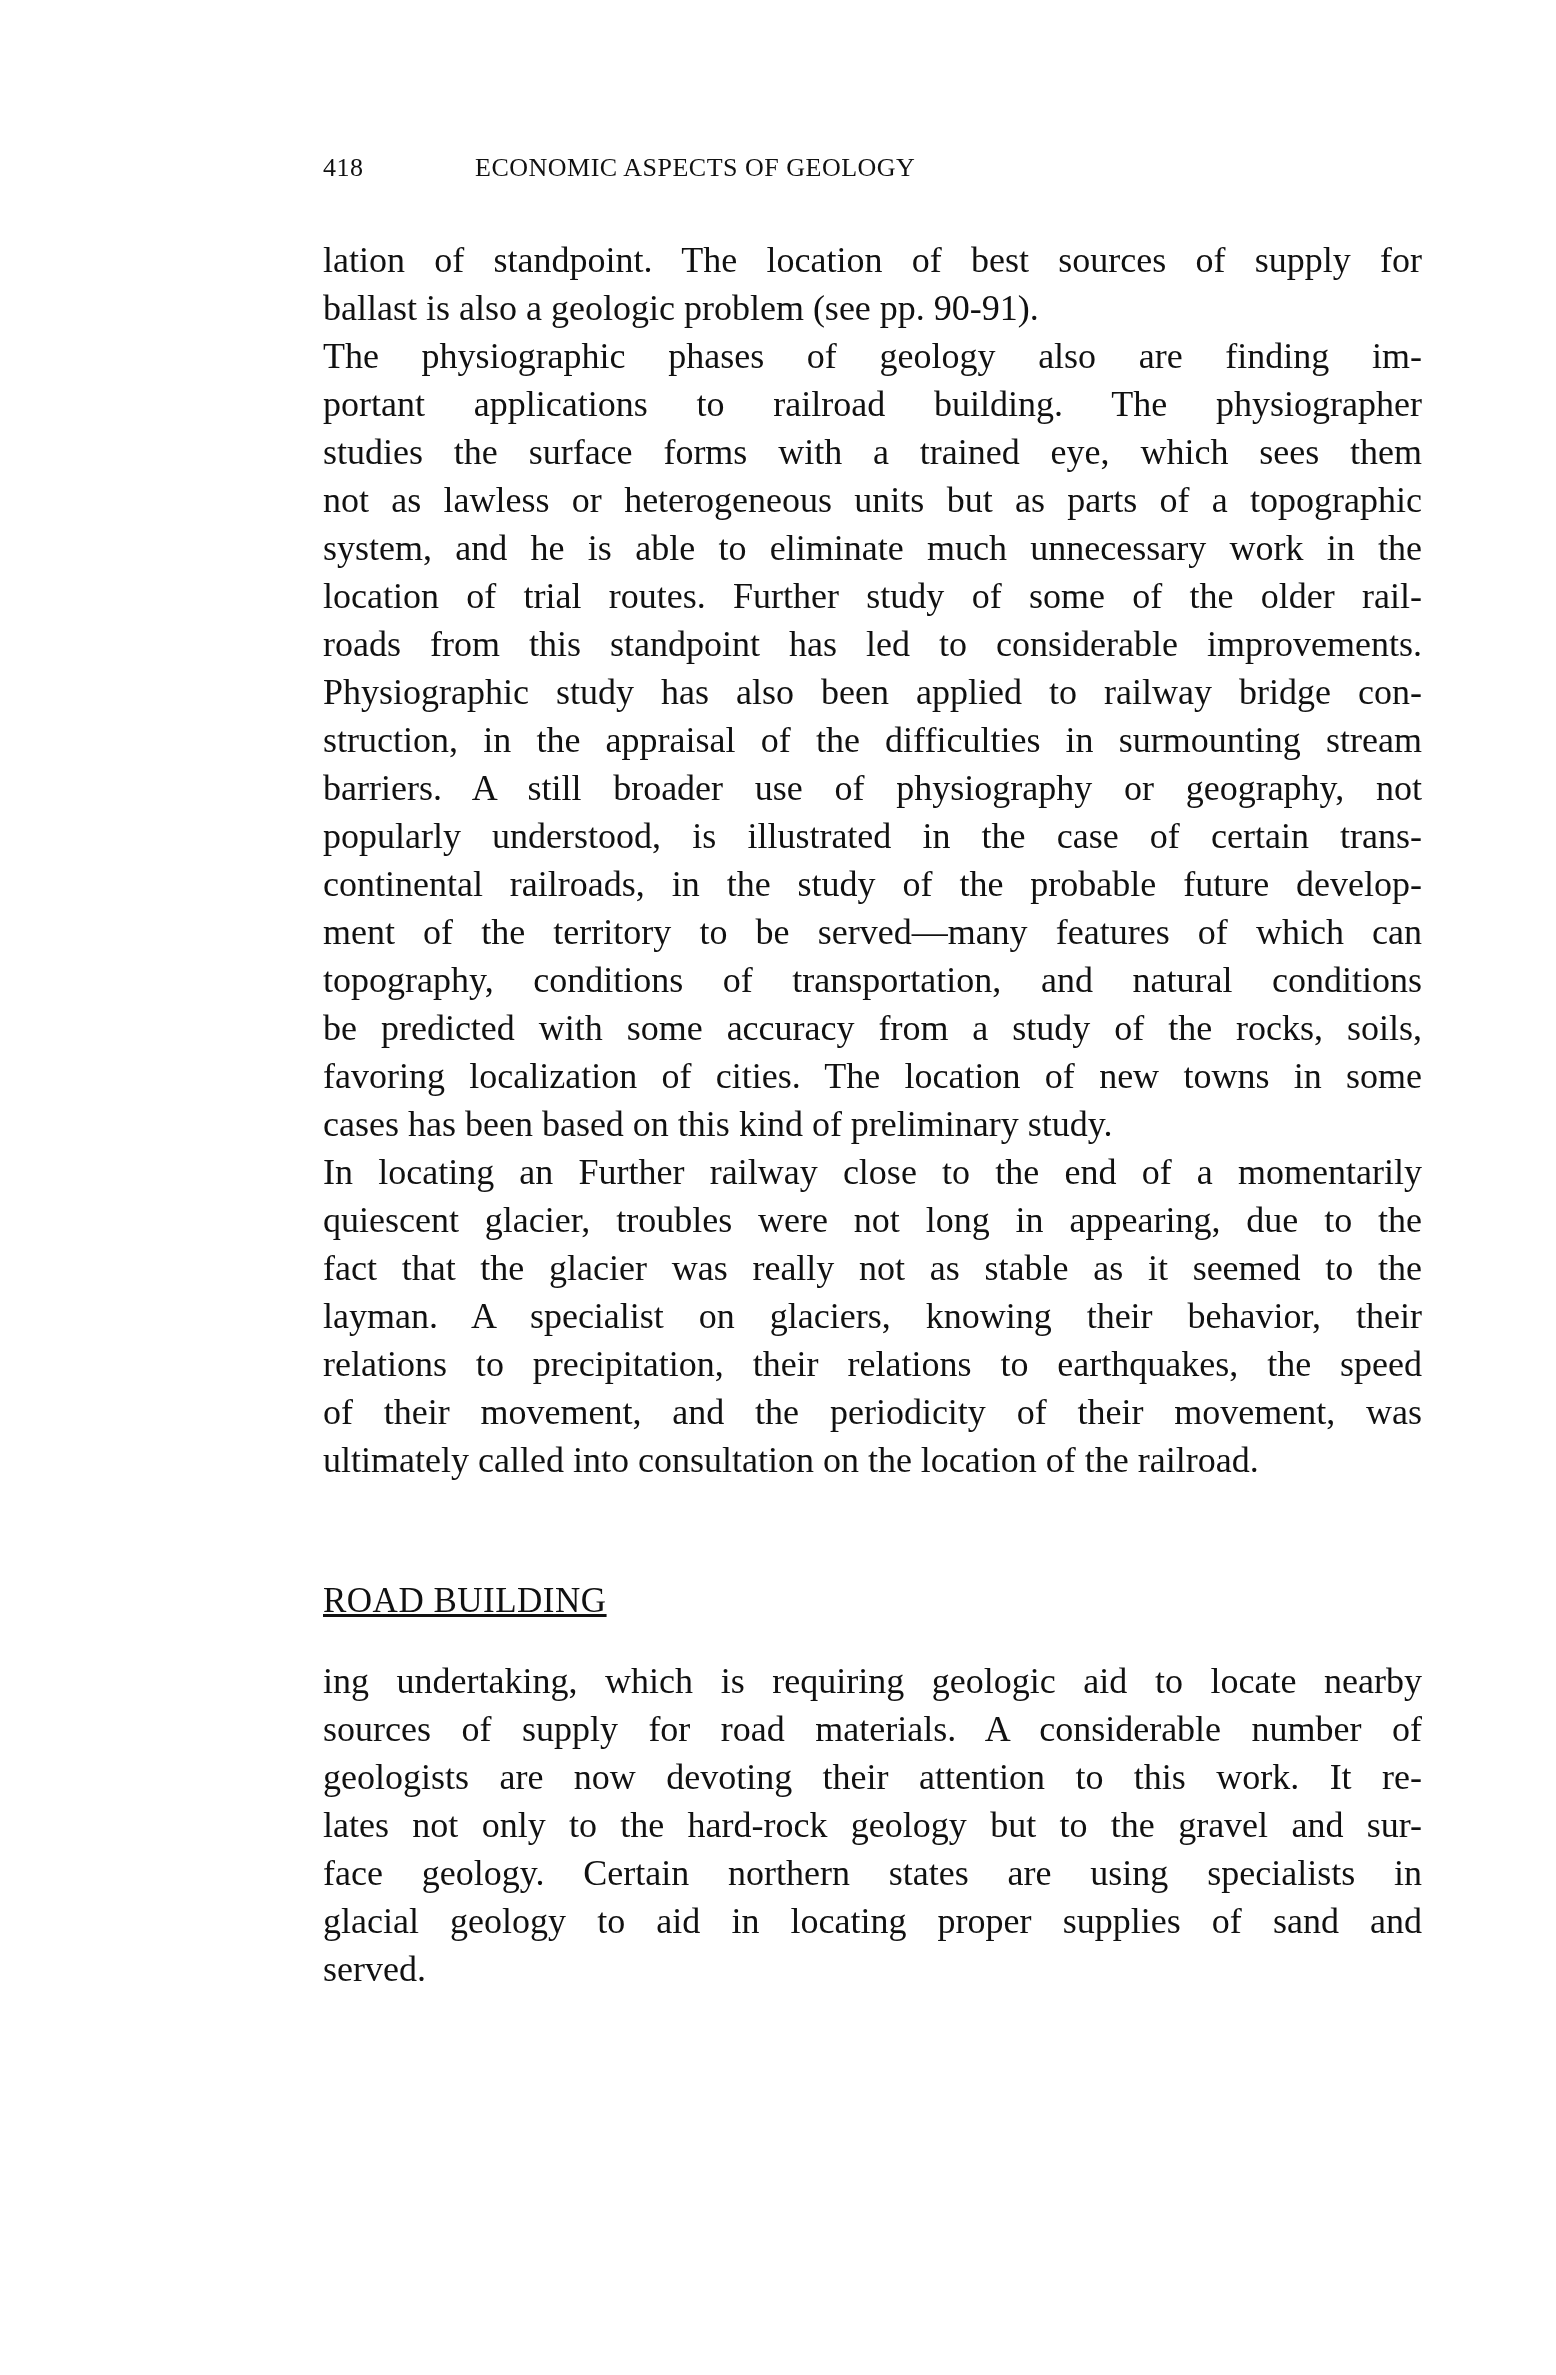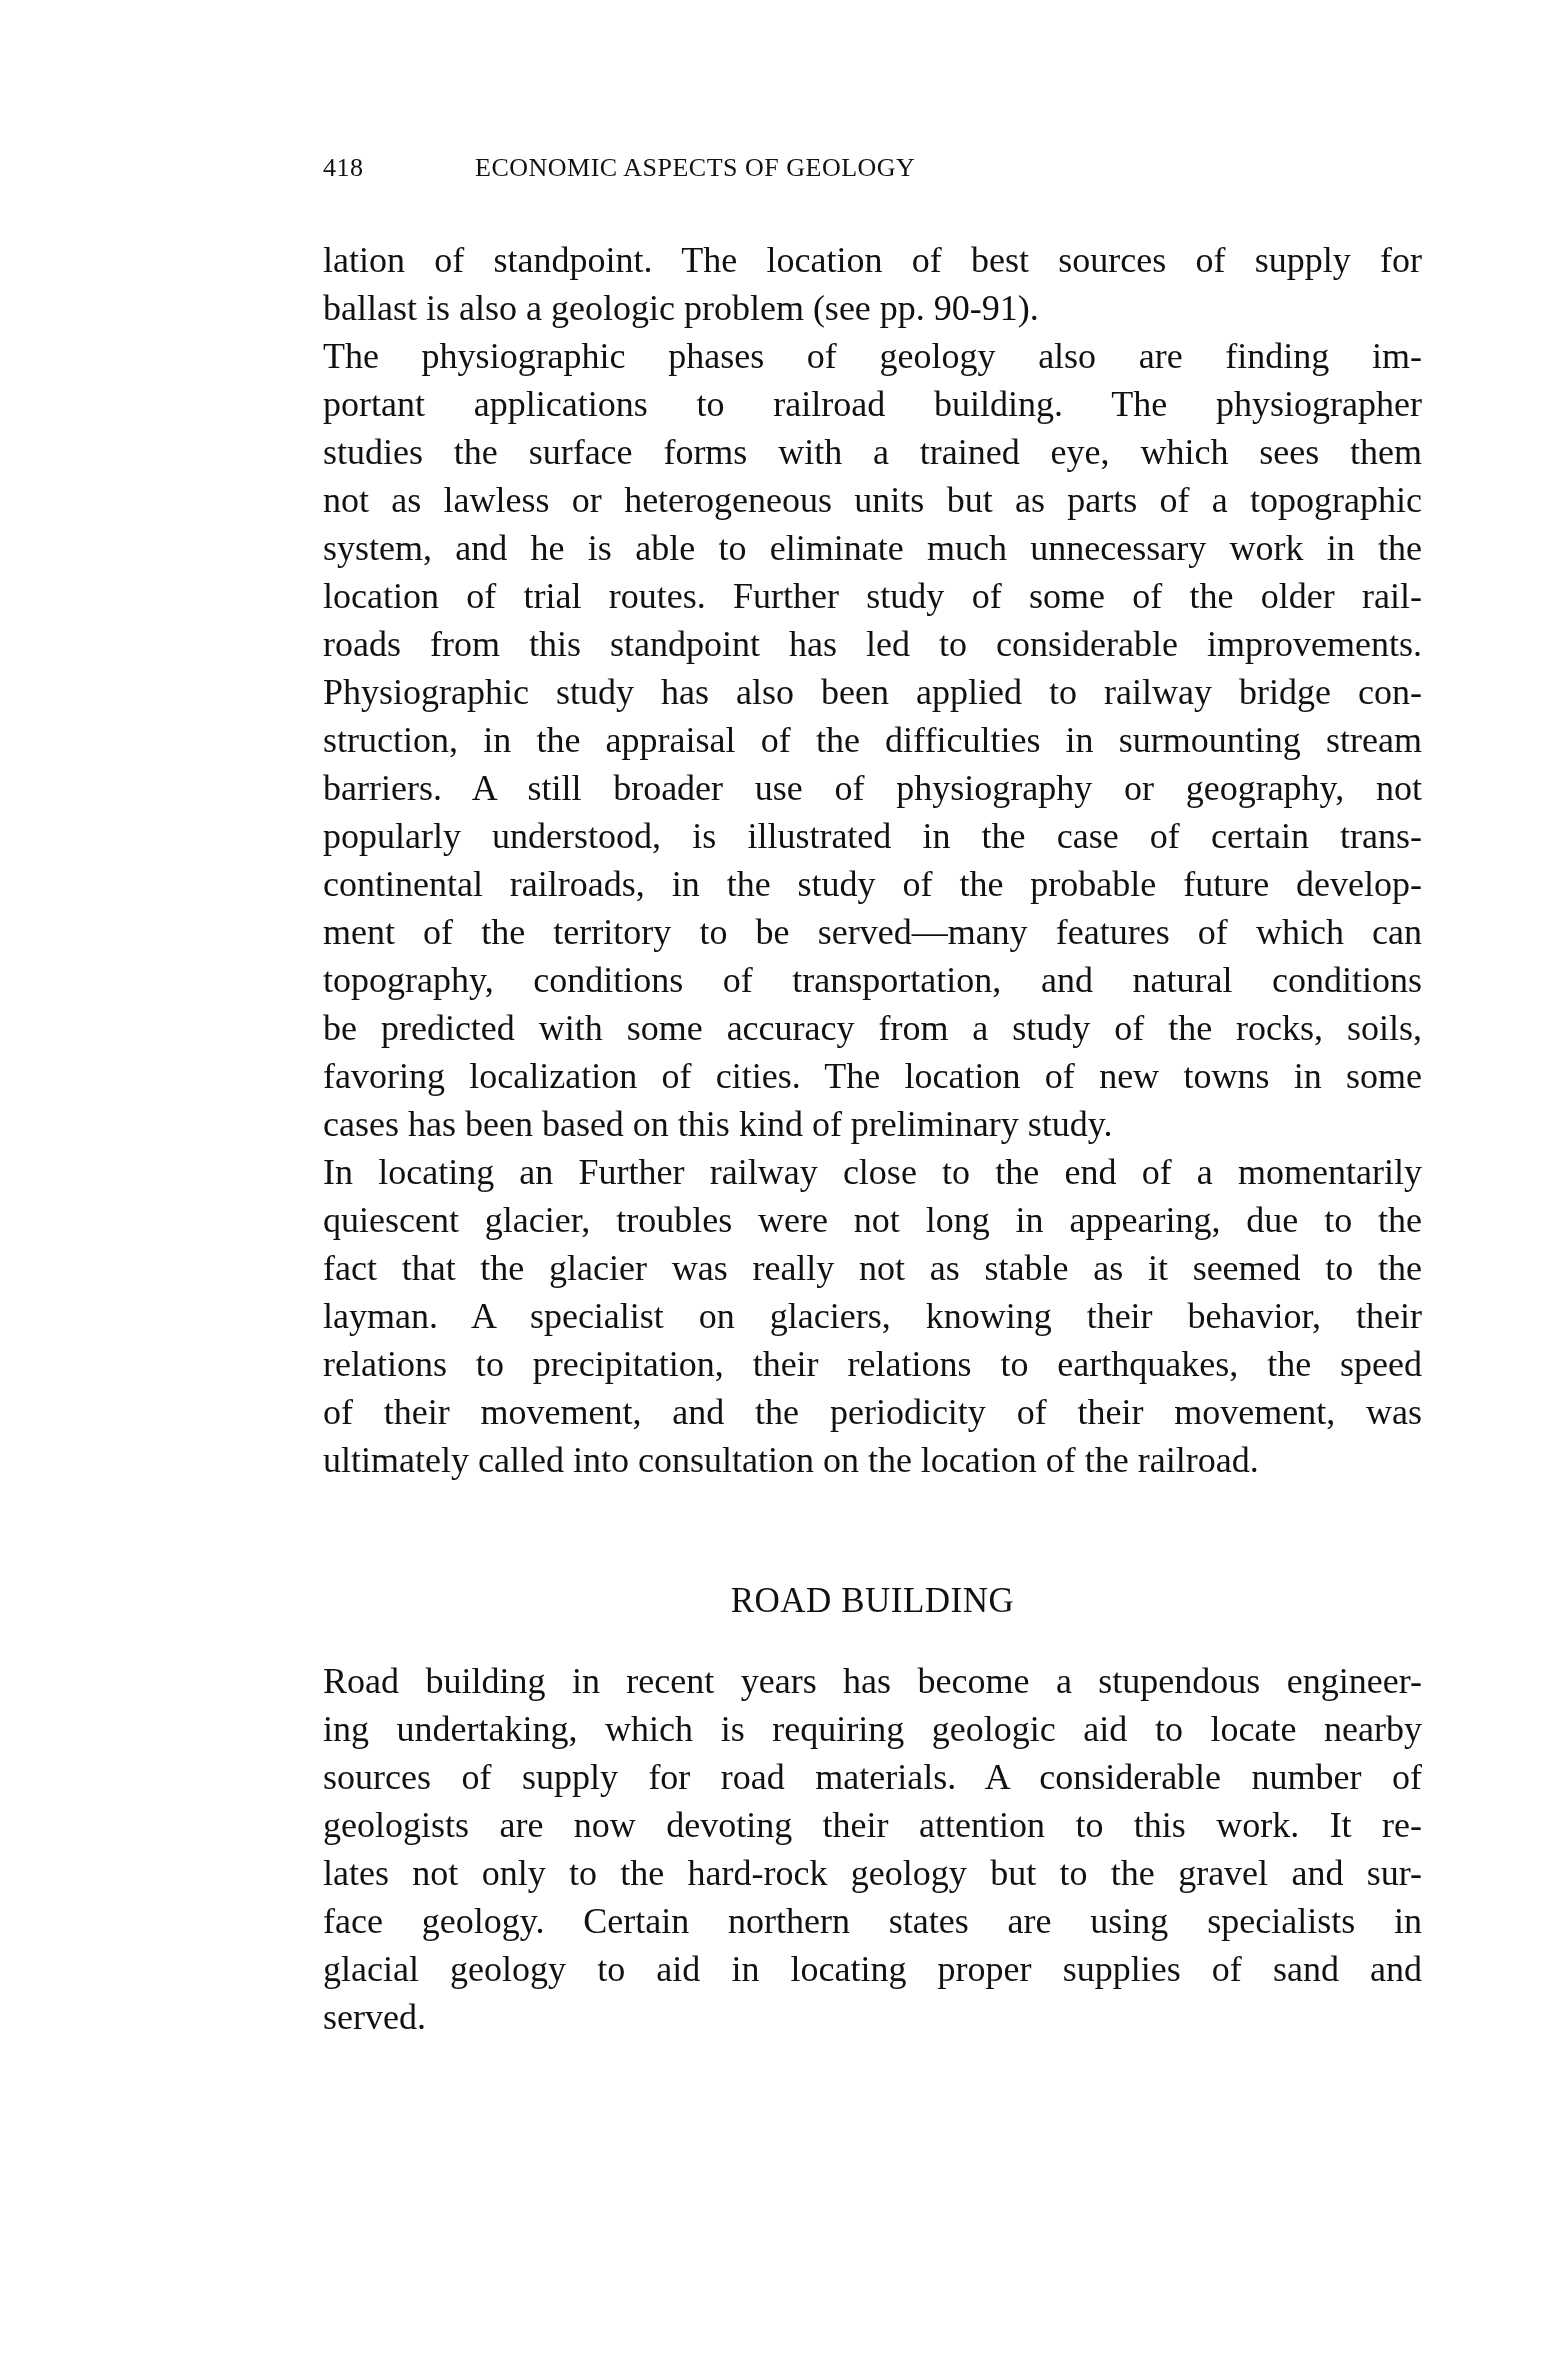--- a/index.html
+++ b/index.html
@@ -4,21 +4,21 @@
 <style>
   html, body { margin: 0; padding: 0; background: #ffffff; }
   body { width: 1556px; height: 2376px; position: relative; overflow: hidden;
          font-family: "Liberation Serif", "DejaVu Serif", serif; color: #111; }
   .page { position: absolute; left: 323px; top: 143px; width: 1099px; }
   .running-head { position: relative; height: 57px; font-size: 26px; letter-spacing: 0.5px; }
   .running-head .pnum { position: absolute; left: 0; top: 9.5px; }
   .running-head .title { position: absolute; left: 152px; top: 9.5px; }
   .body { margin-top: 36px; font-size: 36px; line-height: 48px; text-align: justify; }
   .body p { margin: 0; }
-  .section-head { text-align: center; font-size: 35px; margin: 93px 0 32px 0; letter-spacing: 0.5px; }
+  .section-head { text-align: left; font-size: 35px; margin: 93px 0 32px 0; letter-spacing: 0.5px; text-decoration: underline; }
   .line { display: block; text-align: justify; text-align-last: justify; white-space: nowrap; }
   .line.last { text-align-last: left; }
 </style>
 </head>
 <body>
 
 <div class="page">
   <div class="running-head">
     <span class="pnum">418</span>
     <span class="title">ECONOMIC ASPECTS OF GEOLOGY</span>
@@ -54,21 +54,20 @@
       <span class="line">fact that the glacier was really not as stable as it seemed to the</span>
       <span class="line">layman.  A specialist on glaciers, knowing their behavior, their</span>
       <span class="line">relations to precipitation, their relations to earthquakes, the speed</span>
       <span class="line">of their movement, and the periodicity of their movement, was</span>
       <span class="line last">ultimately called into consultation on the location of the railroad.</span>
     </p>
 
     <div class="section-head">ROAD BUILDING</div>
 
     <p>
-      <span class="line">Road building in recent years has become a stupendous engineer-</span>
       <span class="line">ing undertaking, which is requiring geologic aid to locate nearby</span>
       <span class="line">sources of supply for road materials.  A considerable number of</span>
       <span class="line">geologists are now devoting their attention to this work.  It re-</span>
       <span class="line">lates not only to the hard-rock geology but to the gravel and sur-</span>
       <span class="line">face geology.  Certain northern states are using specialists in</span>
       <span class="line">glacial geology to aid in locating proper supplies of sand and</span>
       <span class="line last">served.</span>
     </p>
   </div>
 </div>

